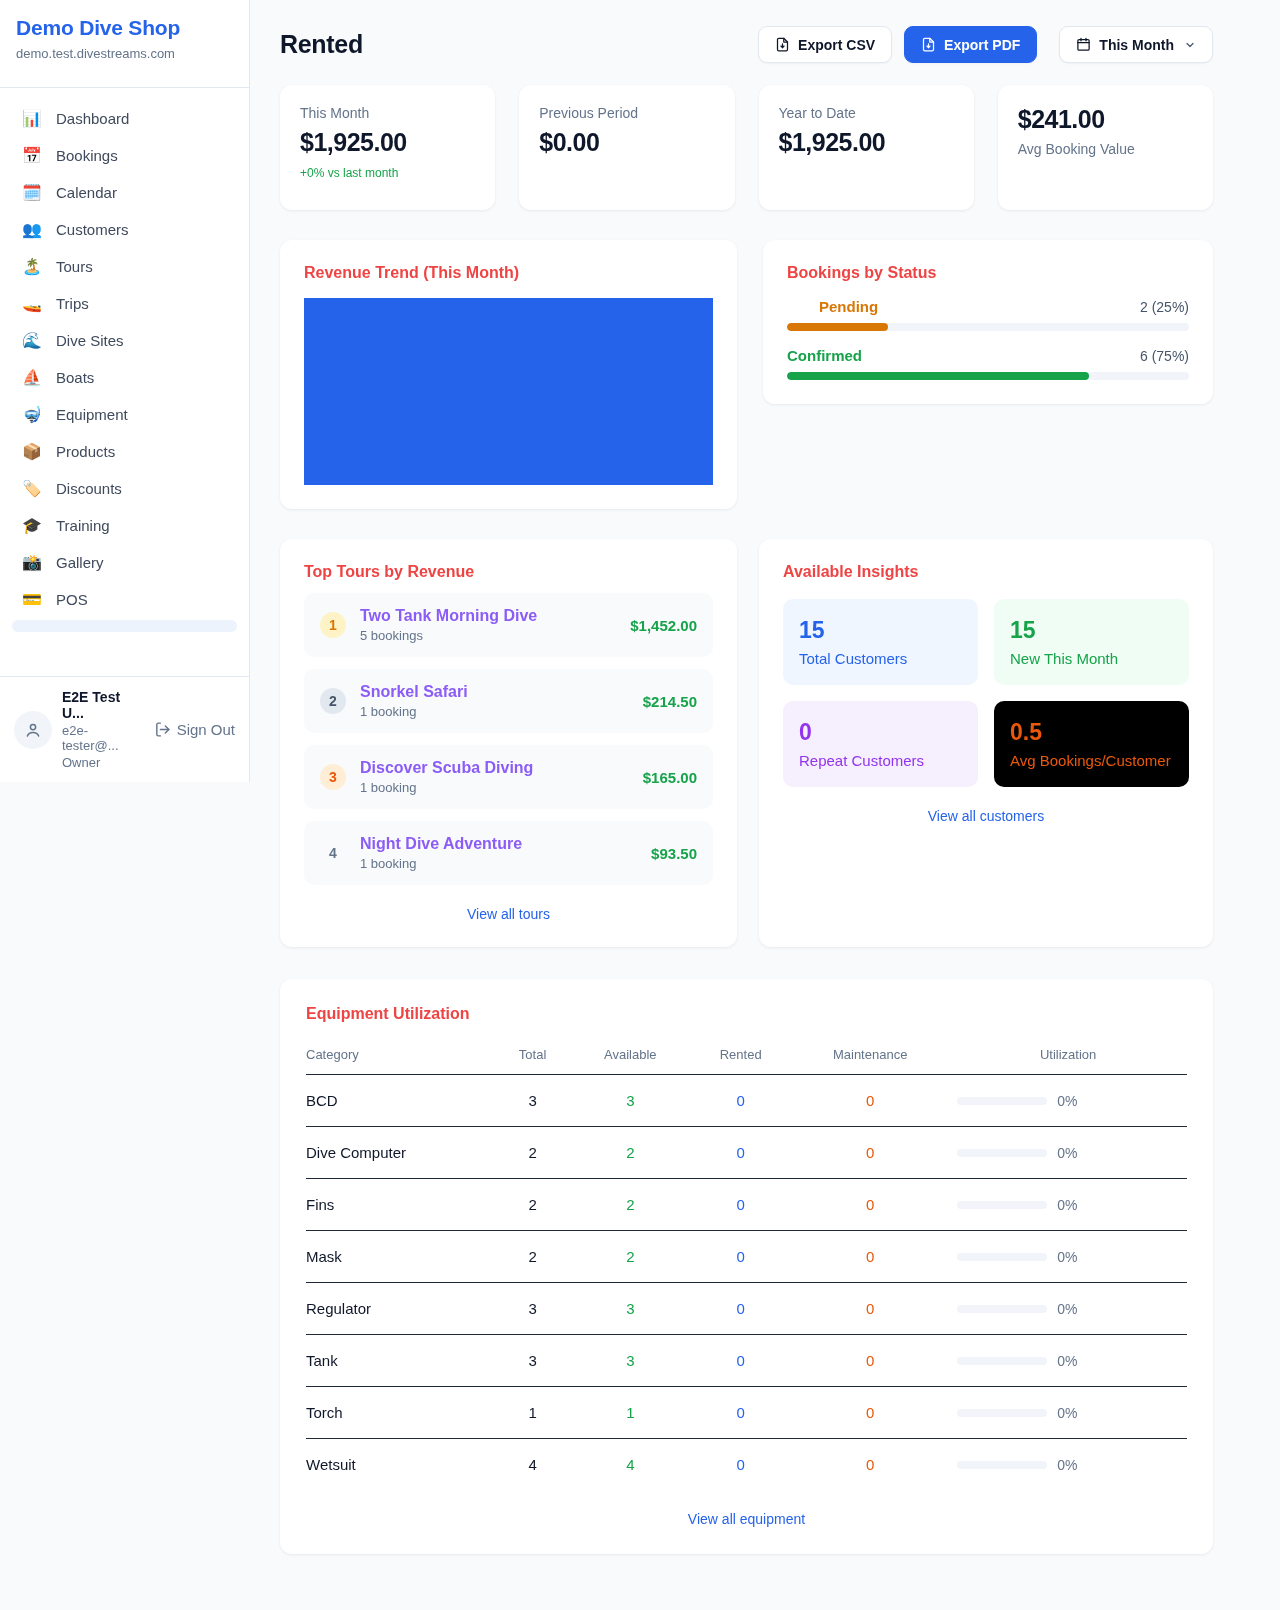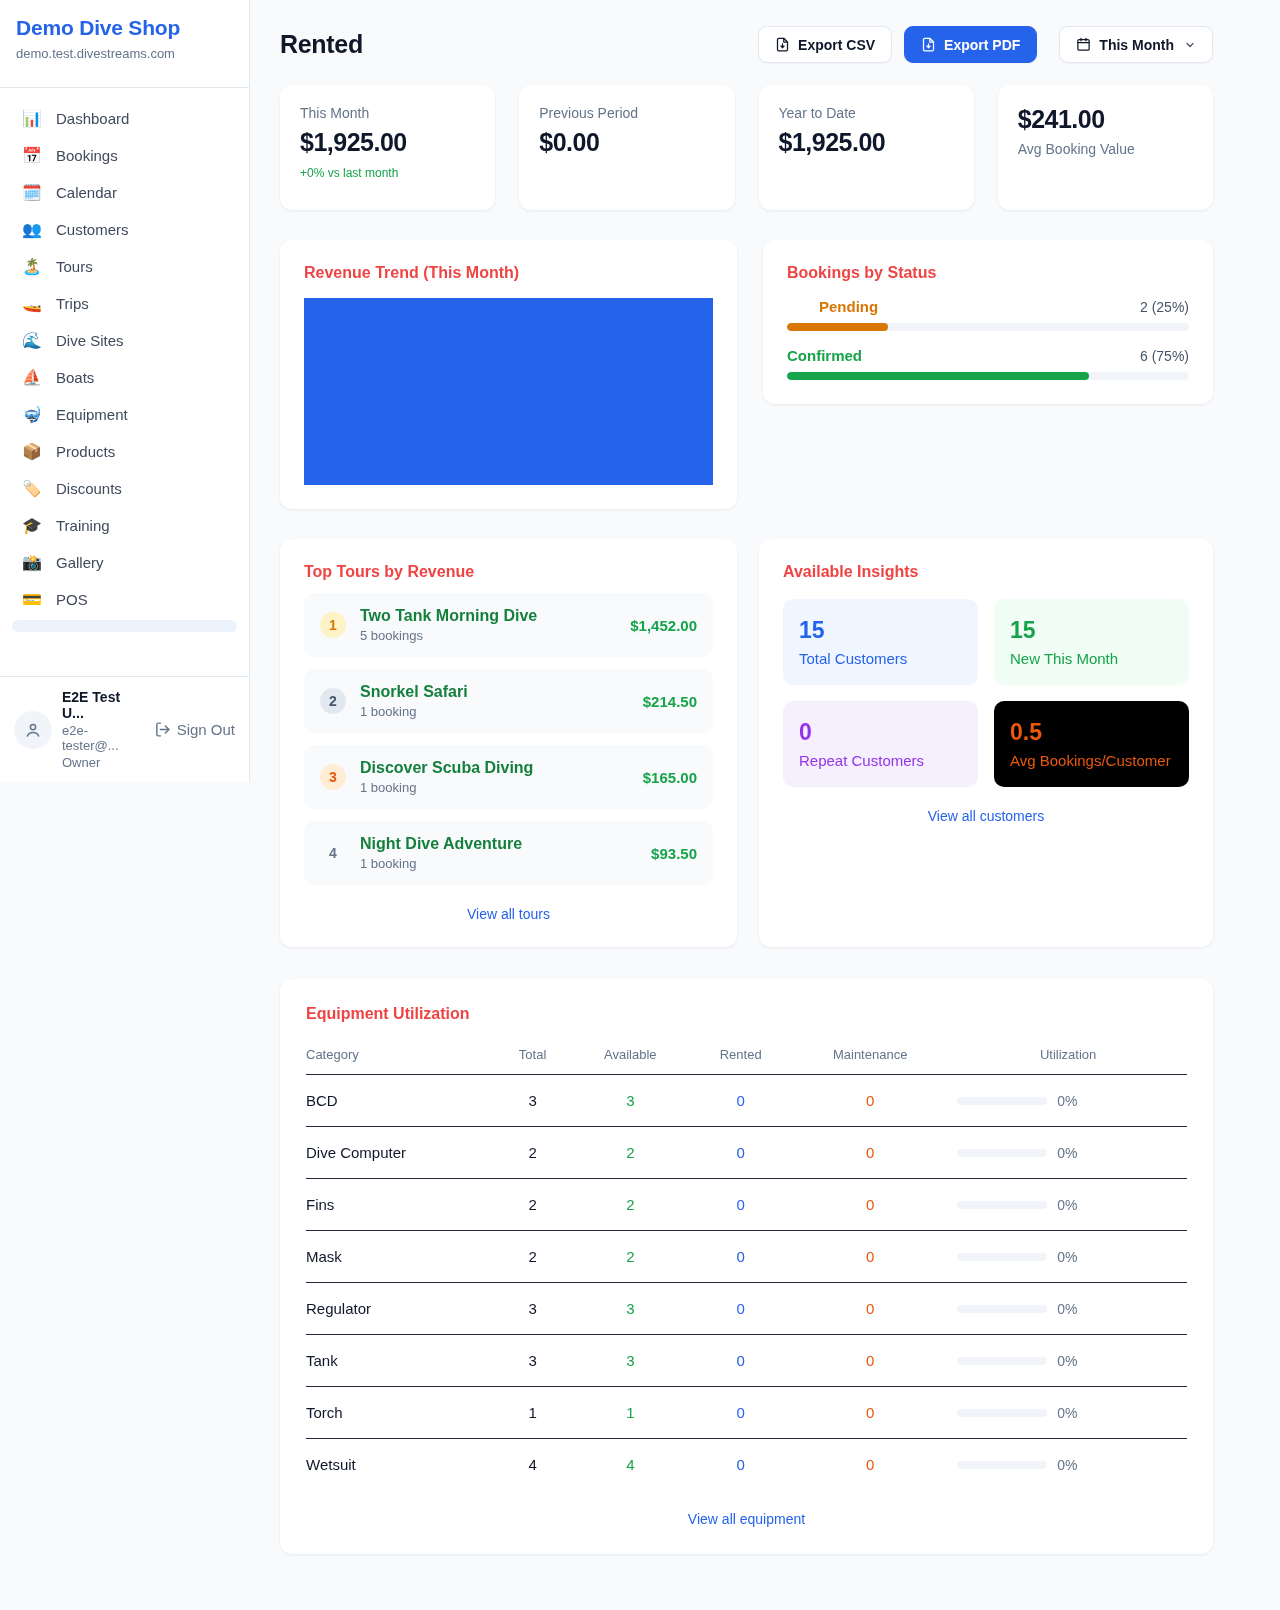--- a/index.html
+++ b/index.html
@@ -86,21 +86,21 @@
   .tour-row:first-of-type { margin-top:18px; }
   .rank {
     width:26px; height:26px; border-radius:50%; flex:0 0 auto;
     display:flex; align-items:center; justify-content:center; font-size:14px; font-weight:600;
   }
   .rank-1 { background:#fef3c7; color:#d97706; }
   .rank-2 { background:#e2e8f0; color:#475569; }
   .rank-3 { background:#ffedd5; color:#ea580c; }
   .rank-4 { background:transparent; color:#64748b; }
   .tour-info { flex:1; min-width:0; }
-  .tour-name { font-size:16px; font-weight:600; color:#15803d; }
+  .tour-name { font-size:16px; font-weight:600; color:#8b5cf6; }
   .tour-bookings { font-size:13px; color:#64748b; margin-top:3px; }
   .tour-rev { font-size:15px; font-weight:bold; color:#16a34a; white-space:nowrap; }
   .view-all { text-align:center; margin-top:20px; }
   .link { color:#2563eb; font-size:14px; cursor:pointer; text-decoration:none; }
   .insights-card { padding:24px; }
   .tiles { display:grid; grid-template-columns:1fr 1fr; gap:16px; margin-top:18px; }
   .tile { border-radius:10px; padding:18px 16px; }
   .tile-value { font-size:23px; font-weight:800; }
   .tile-label { font-size:15px; margin-top:6px; }
   .tile-blue   { background:#eff6ff; } .tile-blue .tile-value,.tile-blue .tile-label { color:#2563eb; }

